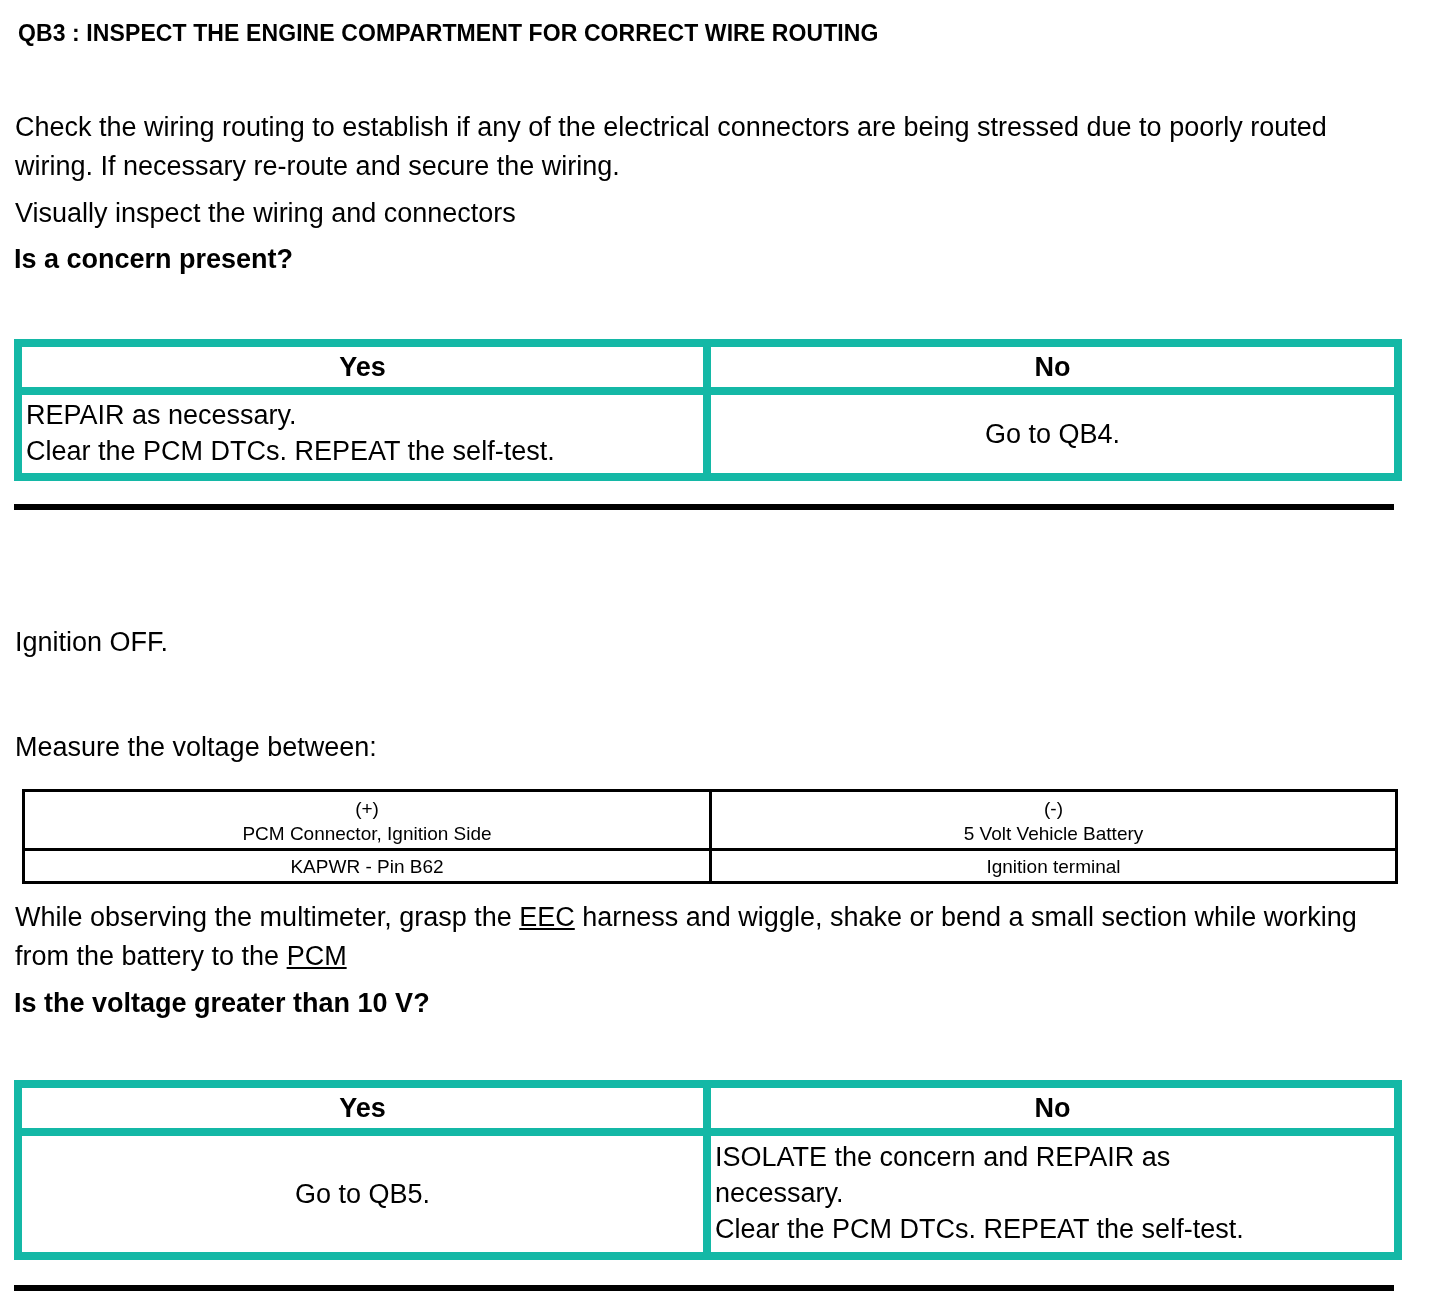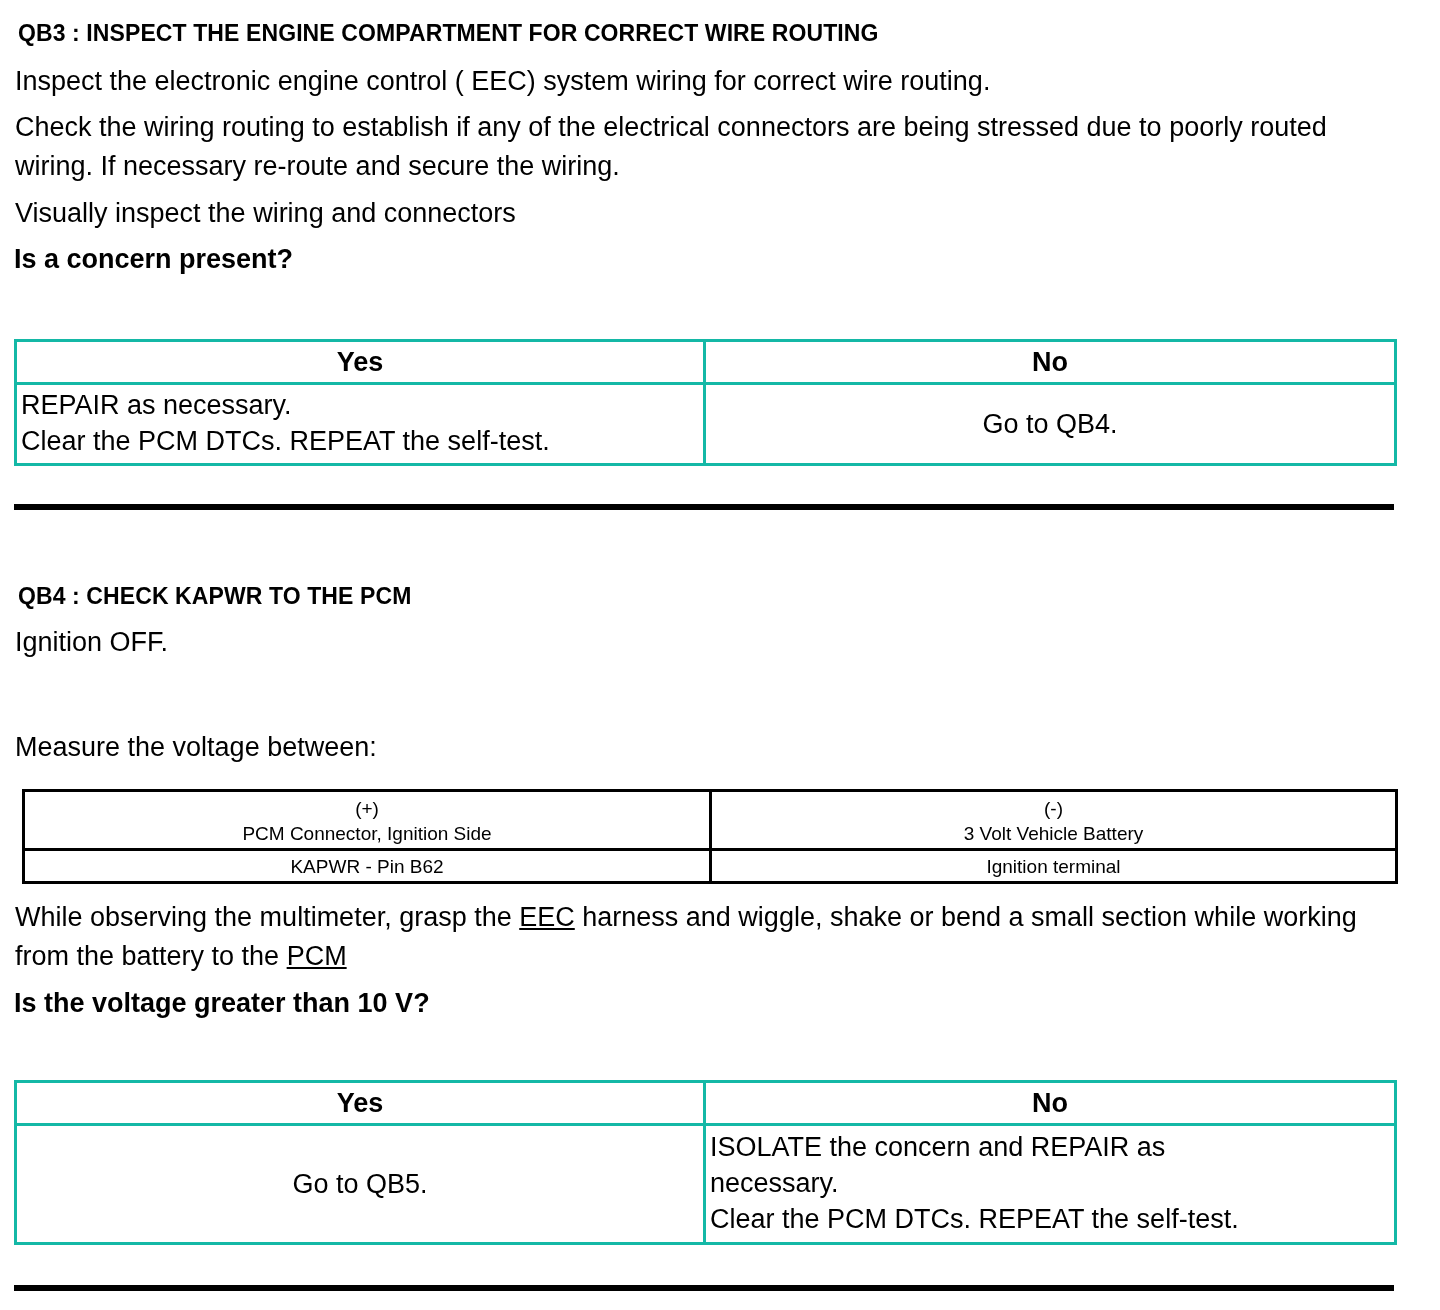--- a/index.html
+++ b/index.html
@@ -56,21 +56,21 @@
   }
 
   
   .decision-table {
     position: absolute;
     border-collapse: collapse;
     table-layout: fixed;
     background: #ffffff;
   }
   .decision-table td {
-    border: 3px solid #14b8a6;
+    border: 8px solid #14b8a6;
     padding: 0;
     vertical-align: middle;
     font-size: 27px;
   }
   .decision-table td.hdr {
     text-align: center;
     font-weight: bold;
     height: 40px;
     line-height: 40px;
   }
@@ -113,21 +113,20 @@
     display: block;
   }
 </style>
 </head>
 <body>
 
 <div class="page">
 
   <div class="step-heading" style="left:18px; top:20px;">QB3 : INSPECT THE ENGINE COMPARTMENT FOR CORRECT WIRE ROUTING</div>
 
-  <div class="para" style="left:15px; top:62px; width:1400px;">Inspect the electronic engine control ( EEC) system wiring for correct wire routing.</div>
 
   <div class="para" style="left:15px; top:108px; width:1390px;">Check the wiring routing to establish if any of the electrical connectors are being stressed due to poorly routed wiring. If necessary re-route and secure the wiring.</div>
 
   <div class="para" style="left:15px; top:194px; width:1400px;">Visually inspect the wiring and connectors</div>
 
   <div class="para bold" style="left:14px; top:240px; width:1400px;">Is a concern present?</div>
 
   <table class="decision-table" style="left:14px; top:339px; width:1380px;">
     <colgroup>
       <col style="width:689px;">
@@ -145,41 +144,40 @@
         </td>
         <td class="body-center">
           <div>Go to QB4.</div>
         </td>
       </tr>
     </tbody>
   </table>
 
   <div class="rule" style="top:504px;"></div>
 
-  <div class="step-heading" style="left:18px; top:583px;">QB4 : CHECK KAPWR TO THE PCM</div>
 
   <div class="para" style="left:15px; top:623px; width:1400px;">Ignition OFF.</div>
 
 
   <div class="para" style="left:15px; top:728px; width:1400px;">Measure the voltage between:</div>
 
   <table class="measure-table" style="left:22px; top:789px; width:1373px;">
     <colgroup>
       <col style="width:687px;">
       <col style="width:686px;">
     </colgroup>
     <tbody>
       <tr>
         <td class="top-cell">
           <span class="sign">(+)</span>
           <span class="subtitle">PCM Connector, Ignition Side</span>
         </td>
         <td class="top-cell">
           <span class="sign">(-)</span>
-          <span class="subtitle">3 Volt Vehicle Battery</span>
+          <span class="subtitle">5 Volt Vehicle Battery</span>
         </td>
       </tr>
       <tr>
         <td class="bottom-cell">KAPWR - Pin B62</td>
         <td class="bottom-cell">Ignition terminal</td>
       </tr>
     </tbody>
   </table>
 
   <div class="para" style="left:15px; top:898px; width:1360px;">

